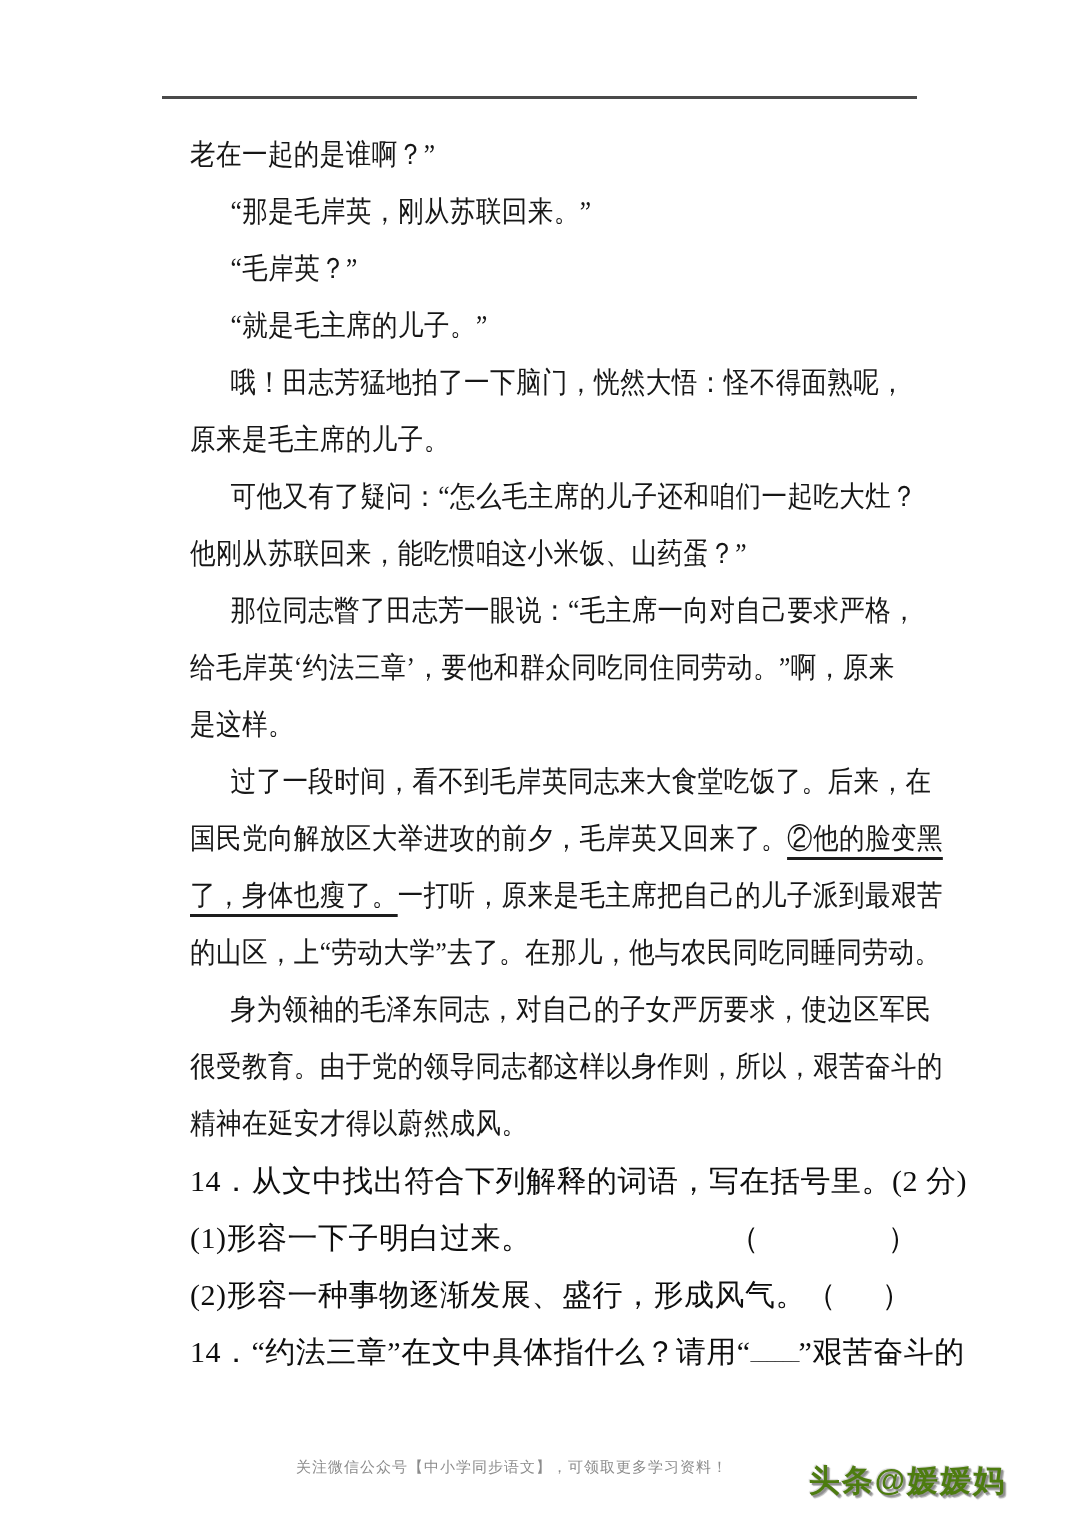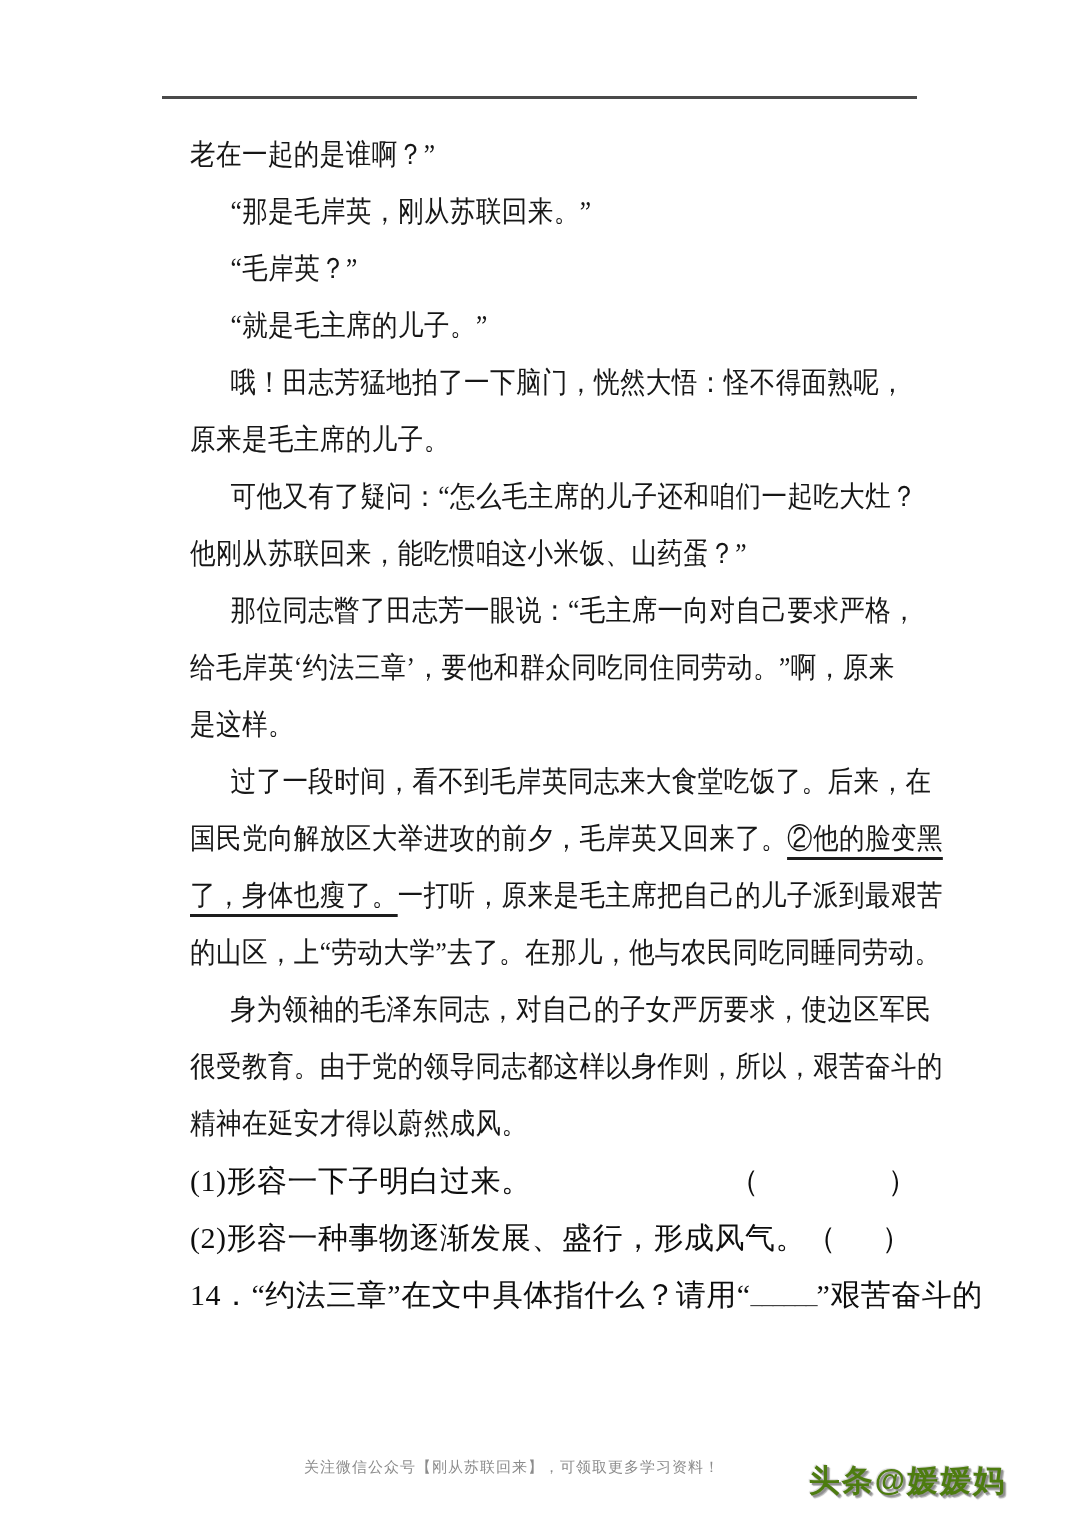--- a/index.html
+++ b/index.html
@@ -46,21 +46,21 @@
     font-size:30px;
     white-space:nowrap;
     color:#0e0e0e;
     letter-spacing:0.5px;
   }
   .qline.flexline { display:flex; white-space:nowrap; }
   .paren-push { margin-left:auto; }
   .paren-gap-wide { display:inline-block; width:128px; }
   .close-push { margin-left:auto; padding-right:6px; }
   .blank {
-    font-size:24px;
+    font-size:18px;
     letter-spacing:-1px;
     color:#444;
     position:relative; top:-2px;
   }
   .footer {
     position:absolute;
     left:0; top:1458px;
     width:100%;
     text-align:center;
     font-size:15px;
@@ -101,36 +101,37 @@
         <div class="pline"><span>是这样。</span></div>
         <div class="pline ind"><span>过了一段时间，看不到毛岸英同志来大食堂吃饭了。后来，在</span></div>
         <div class="pline"><span>国民党向解放区大举进攻的前夕，毛岸英又回来了。</span><span class="ul">②他的脸变黑</span></div>
         <div class="pline"><span class="ul">了，身体也瘦了。</span><span>一打听，原来是毛主席把自己的儿子派到最艰苦</span></div>
         <div class="pline"><span>的山区，上“劳动大学”去了。在那儿，他与农民同吃同睡同劳动。</span></div>
         <div class="pline ind"><span>身为领袖的毛泽东同志，对自己的子女严厉要求，使边区军民</span></div>
         <div class="pline"><span>很受教育。由于党的领导同志都这样以身作则，所以，艰苦奋斗的</span></div>
         <div class="pline"><span>精神在延安才得以蔚然成风。</span></div>
       </div>
 
+    <div class="qline">14．从文中找出符合下列解释的词语，写在括号里。(2 分)</div>
 
     <div class="qline flexline">
       <span>(1)形容一下子明白过来。</span>
       <span class="paren-push">（</span>
       <span class="paren-gap-wide"></span>
       <span>）</span>
     </div>
 
     <div class="qline flexline">
       <span>(2)形容一种事物逐渐发展、盛行，形成风气。（</span>
       <span class="close-push">）</span>
     </div>
 
     <div class="qline">
       <span>14．“约法三章”在文中具体指什么？请用“</span><span class="blank">______</span><span>”艰苦奋斗的</span>
     </div>
 
   </div>
 
-  <div class="footer">关注微信公众号【刚从苏联回来】，可领取更多学习资料！</div>
+  <div class="footer">关注微信公众号【中小学同步语文】，可领取更多学习资料！</div>
 
   <div class="watermark">头条@媛媛妈</div>
 
 </div>
 
 </body></html>

